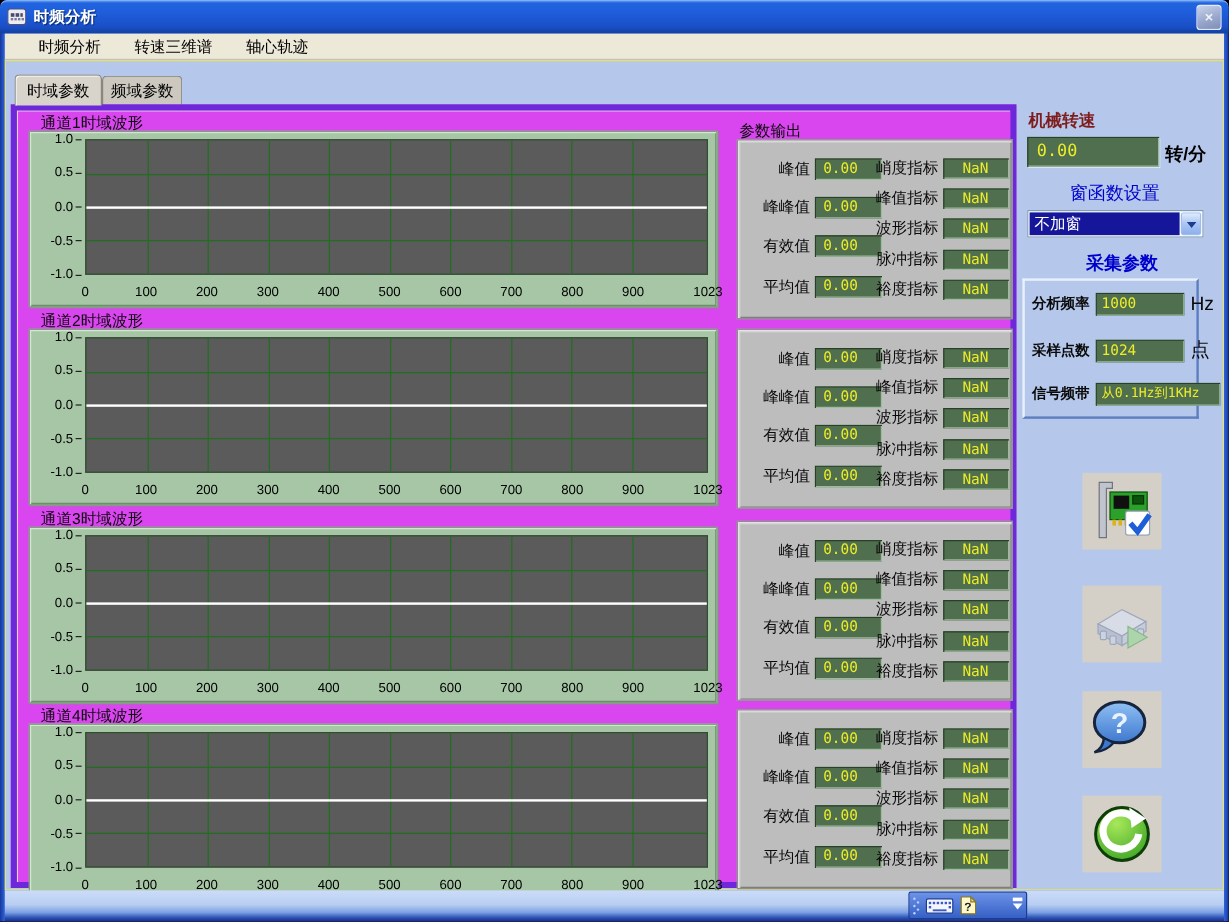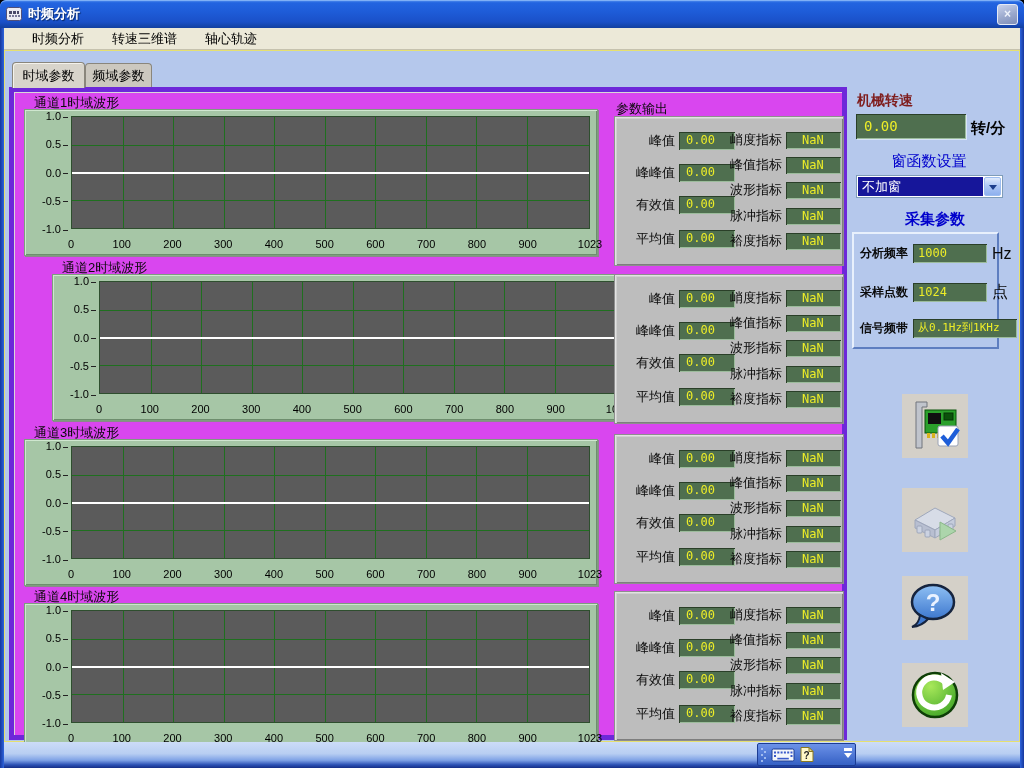--- a/index.html
+++ b/index.html
@@ -177,21 +177,21 @@
             <span class="xtick xt5">500</span>
             <span class="xtick xt6">600</span>
             <span class="xtick xt7">700</span>
             <span class="xtick xt8">800</span>
             <span class="xtick xt9">900</span>
             <span class="xtick xt10">1023</span>
           </div>
         </div>
       </div>
 
-      <div class="chart-block" style="top:167px;margin-left:28px;">
+      <div class="chart-block" style="top:167px;">
         <div class="chart-title">通道2时域波形</div>
         <div class="chart-frame">
           <div class="yaxis">
             <span class="ytick yt0">1.0</span>
             <span class="ytick yt1">0.5</span>
             <span class="ytick yt2">0.0</span>
             <span class="ytick yt3">-0.5</span>
             <span class="ytick yt4">-1.0</span>
           </div>
           <div class="plot">

